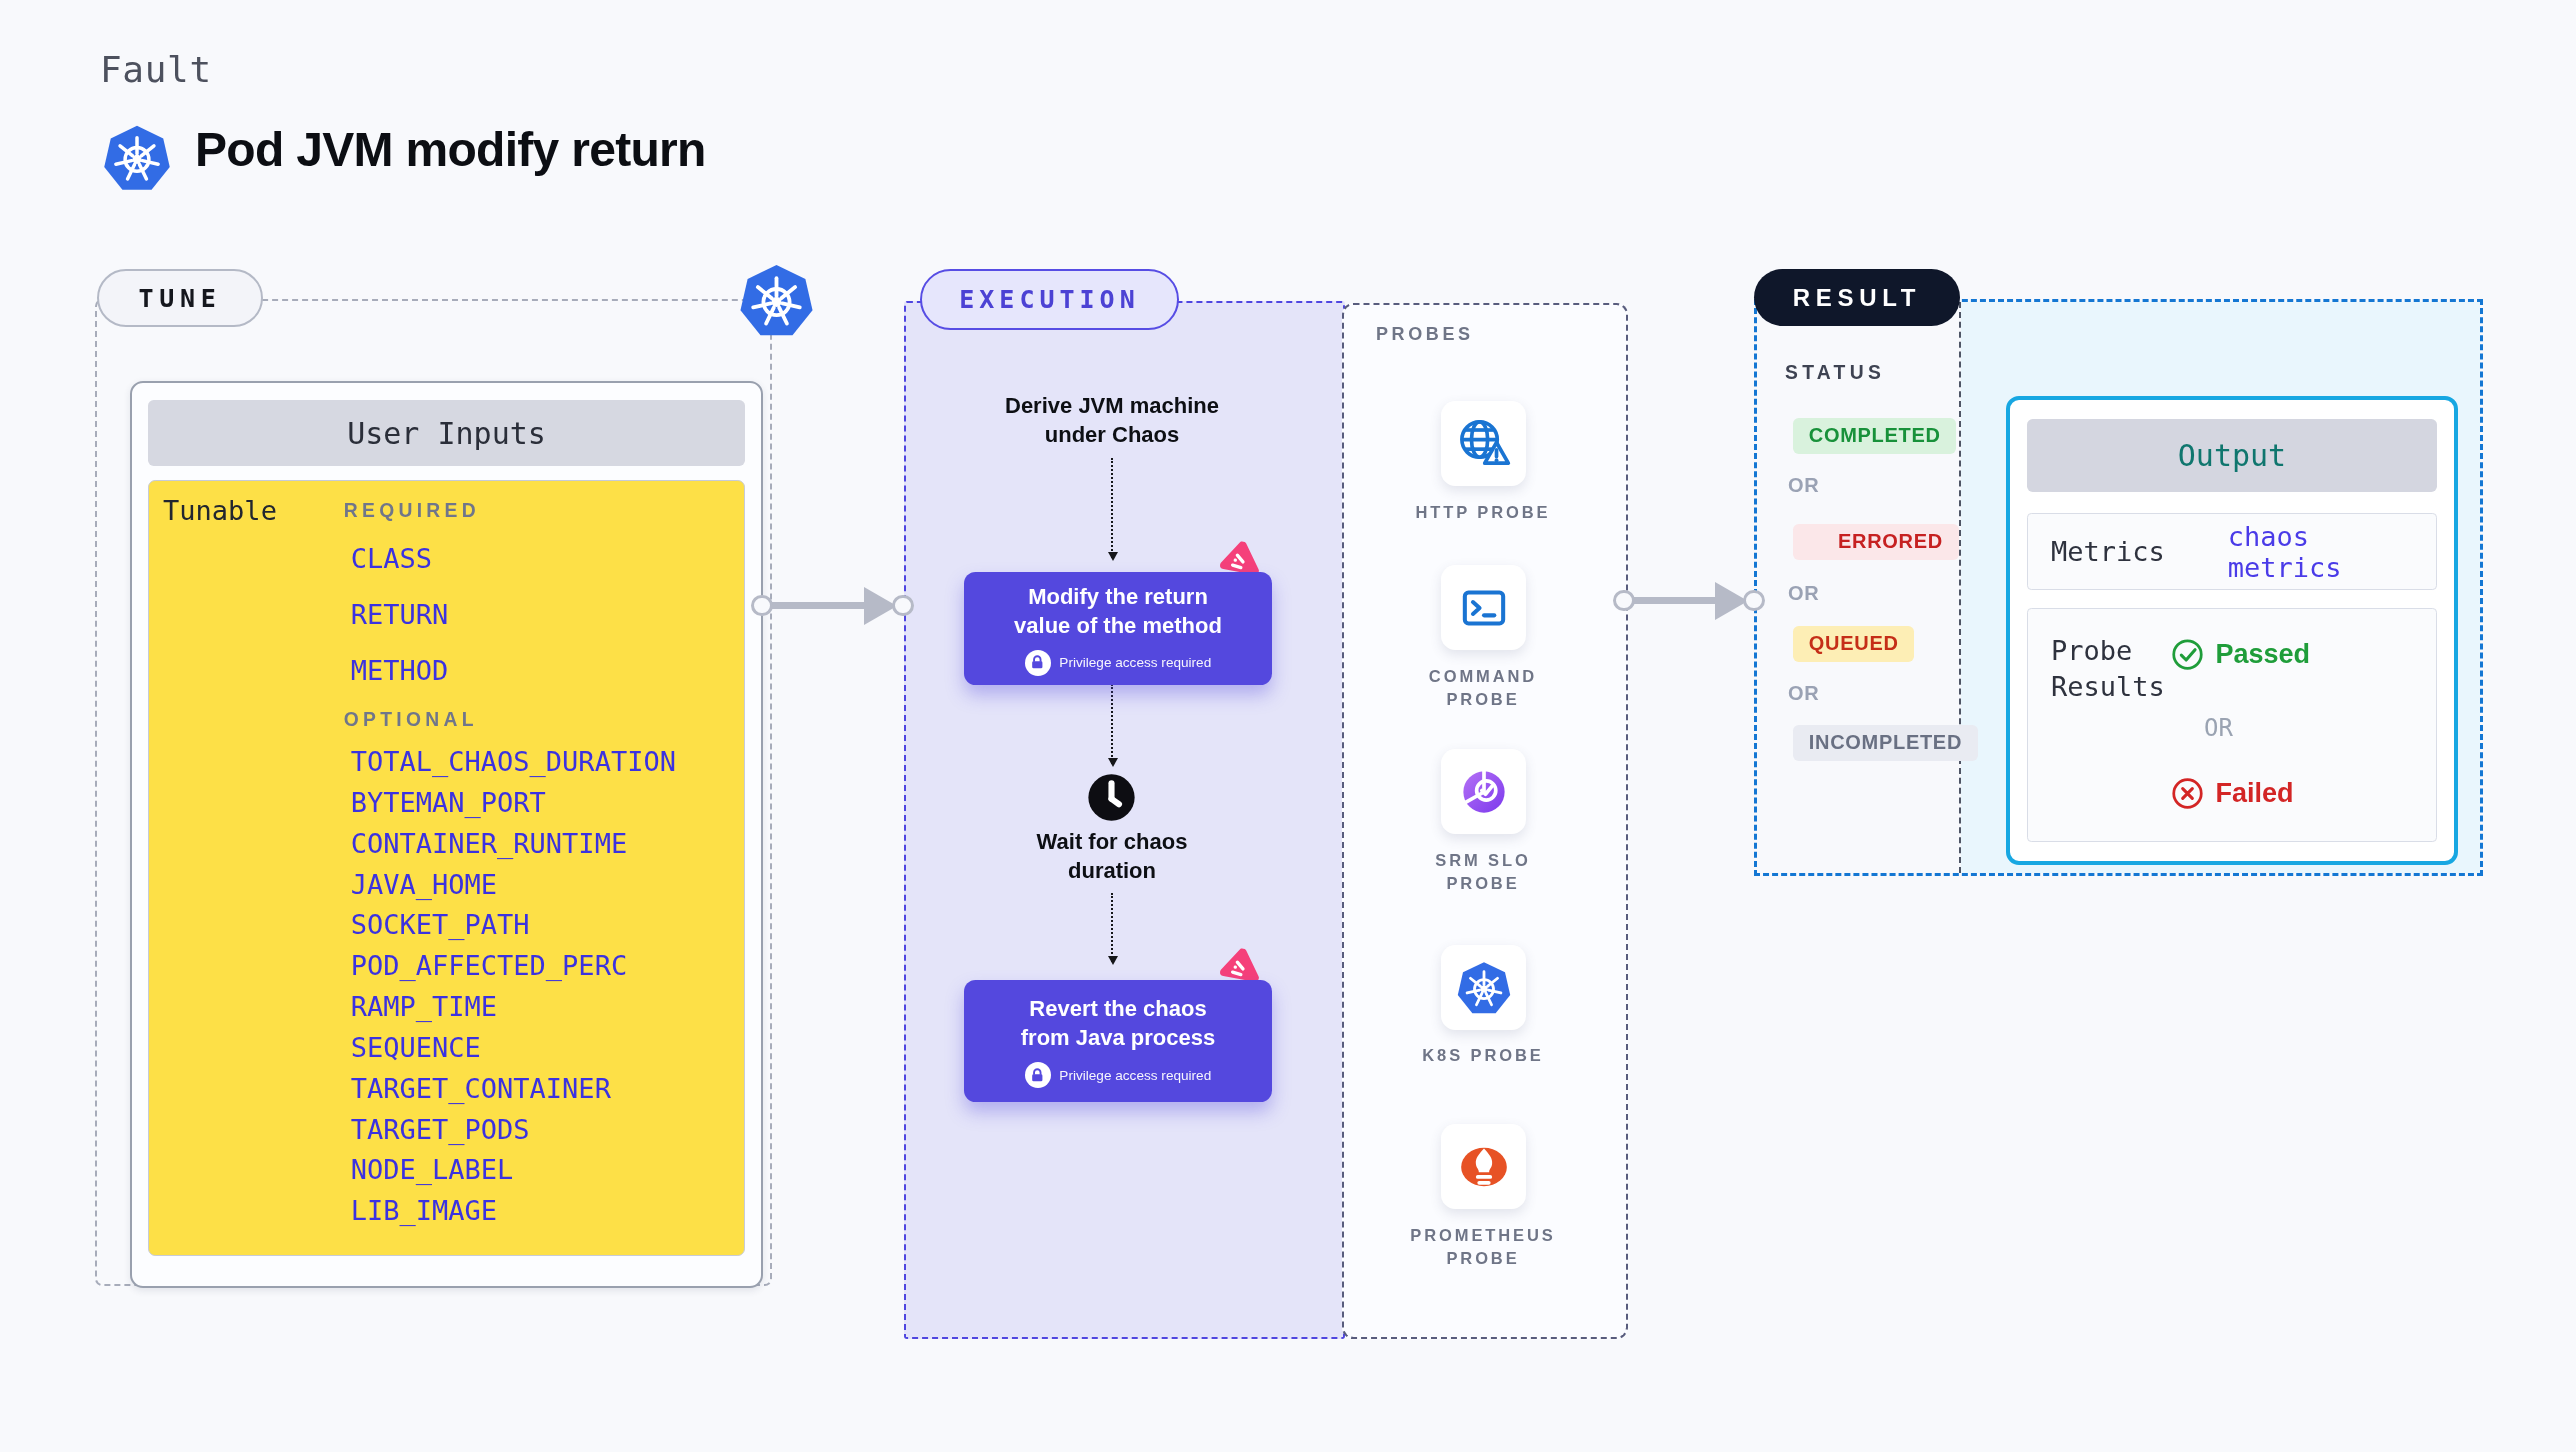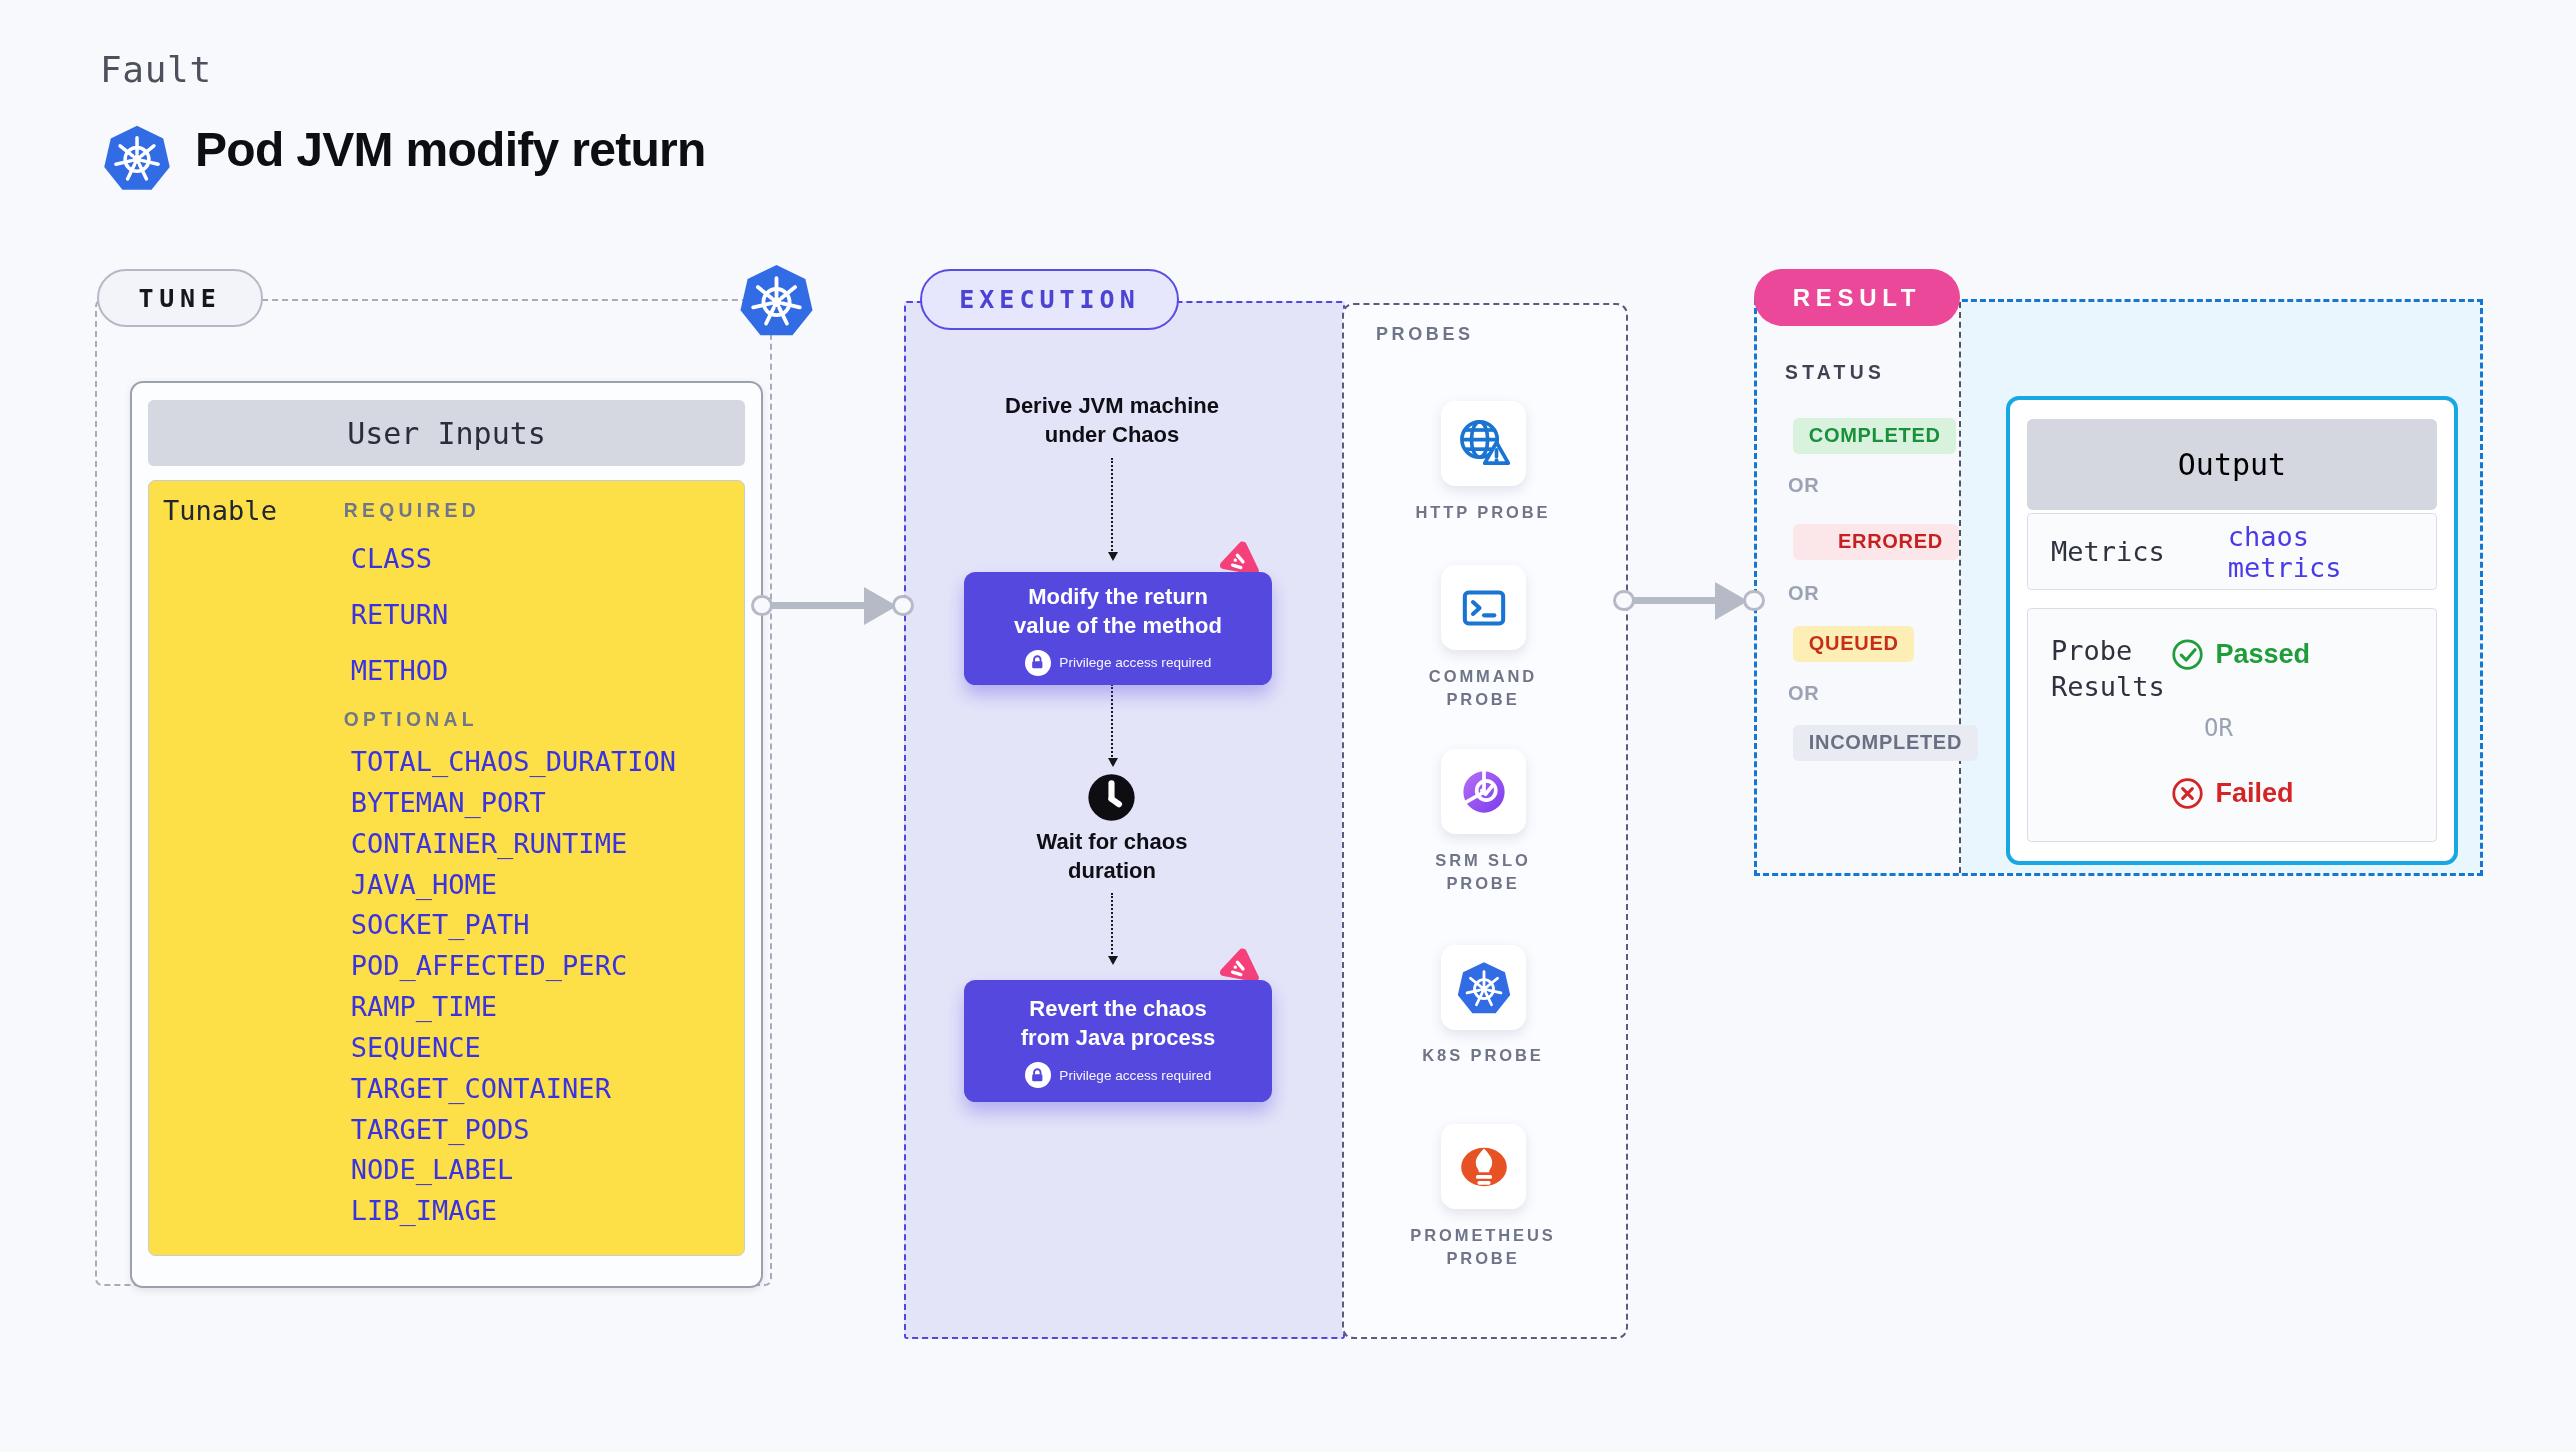--- a/index.html
+++ b/index.html
@@ -10,21 +10,21 @@
 
   
   .kicker{left:100px;top:49px;font-size:36px;color:#4d515e;letter-spacing:0.7px;}
   .title-icon{left:102px;top:122px;width:70px;height:72px;}
   .page-title{left:195px;top:122px;font-size:48px;font-weight:bold;color:#0c0e13;letter-spacing:-0.7px;}
 
   
   .pill{display:flex;align-items:center;justify-content:center;border-radius:43px;font-weight:bold;}
   .tune-pill{left:97px;top:269px;width:162px;height:54px;background:#f3f4f9;border:2.9px solid #b4b9c6;color:#15171e;font-size:25px;letter-spacing:5.7px;}
   .exec-pill{left:920px;top:269px;width:255px;height:57px;background:#e6e6fc;border:2.9px solid #574de4;color:#4c42d4;font-size:25px;letter-spacing:5px;}
-  .result-pill{left:1754px;top:269px;width:206px;height:57px;background:#ec4899;color:#ffffff;font-size:24px;letter-spacing:5.7px;}
+  .result-pill{left:1754px;top:269px;width:206px;height:57px;background:#0f172a;color:#ffffff;font-size:24px;letter-spacing:5.7px;}
 
   
   .tune-box{left:95px;top:299px;width:673px;height:983px;border:2.9px dashed #a7acba;border-radius:7.2px;}
   .k8s-corner{left:738px;top:261px;width:77px;height:79px;}
   .ui-card{left:130px;top:381px;width:629px;height:903px;background:#fcfdff;border:2.1px solid #99a0ae;border-radius:13px;box-shadow:0 2.1px 7.2px rgba(40,50,80,.10);}
   .ui-card-header{position:absolute;left:15.8px;top:17px;right:15.8px;height:66px;background:#d6d8e1;border-radius:5.7px;display:flex;align-items:center;justify-content:center;font-size:30px;color:#2a2e39;}
   .ui-panel{position:absolute;left:15.8px;top:97px;right:15.8px;bottom:30px;background:#fde047;border:1.4px solid #c7cbd7;border-radius:7.2px;}
   .tunable{left:14.3px;top:14.3px;font-size:27px;color:#22262f;}
   .group-label{font-size:19.3px;font-weight:bold;letter-spacing:4.3px;color:#70768a;}
   .param{left:202px;font-size:27px;color:#3b32e0;line-height:31.5px;}
@@ -60,21 +60,21 @@
   .result-bluearea{position:absolute;left:204px;top:0;right:0;bottom:0;background:#e9f6fd;}
   .status-heading{left:1785px;top:362px;font-size:19.3px;font-weight:bold;letter-spacing:4.3px;color:#3e4352;}
   .badge{padding:6.4px 15.8px;border-radius:5.7px;font-size:20px;font-weight:bold;letter-spacing:0.7px;margin-left:8px;}
   .badge.completed{background:#d9f2dd;color:#18913a;}
   .badge.errored{background:#fbe7e9;color:#c62121;padding-left:45px;}
   .badge.queued{background:#fdeeb5;color:#c52e18;}
   .badge.incompleted{background:#e9ebf2;color:#697083;}
   .or-label{font-size:20px;font-weight:bold;color:#9aa2b4;letter-spacing:0.7px;}
 
   .output-card{left:2006px;top:396px;width:444px;height:461px;background:#ffffff;border:4.3px solid #17a7e2;border-radius:13px;z-index:2;}
-  .output-header{position:absolute;left:17px;top:18.6px;right:17px;height:91px;background:#d4d6e0;border-radius:5.7px;display:flex;align-items:center;justify-content:center;font-size:30px;color:#000000;}
+  .output-header{position:absolute;left:17px;top:18.6px;right:17px;height:73px;background:#d4d6e0;border-radius:5.7px;display:flex;align-items:center;justify-content:center;font-size:30px;color:#0f766e;}
   .output-row{position:absolute;left:17px;right:17px;background:#fafbfd;border:1.4px solid #d9dde7;border-radius:4.3px;}
   .metrics-row{top:113px;height:75px;display:flex;align-items:center;}
   .metrics-label{font-size:27px;color:#2e323e;margin-left:23px;}
   .metrics-value{font-size:27px;color:#4a3be8;margin-left:63px;}
   .probe-results-row{top:208px;bottom:18.6px;}
   .pr-label{position:absolute;left:23px;top:24px;width:129px;font-size:27px;line-height:36px;color:#2e323e;}
   .pr-item{position:absolute;left:143px;display:flex;align-items:center;gap:11.5px;font-size:27px;font-weight:bold;}
   .pr-item.passed{color:#1f9d3a;top:29px;}
   .pr-item.failed{color:#d32525;top:168px;}
   .pr-or{position:absolute;left:176px;top:105px;font-size:24px;color:#9aa3b2;}

